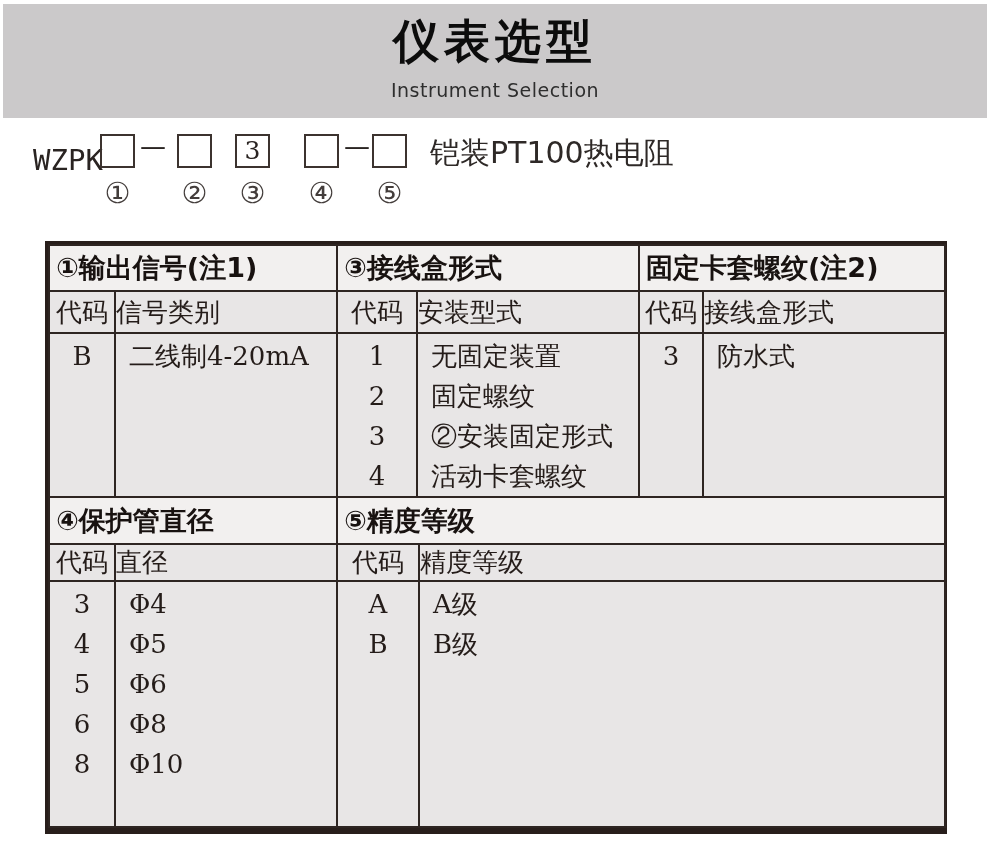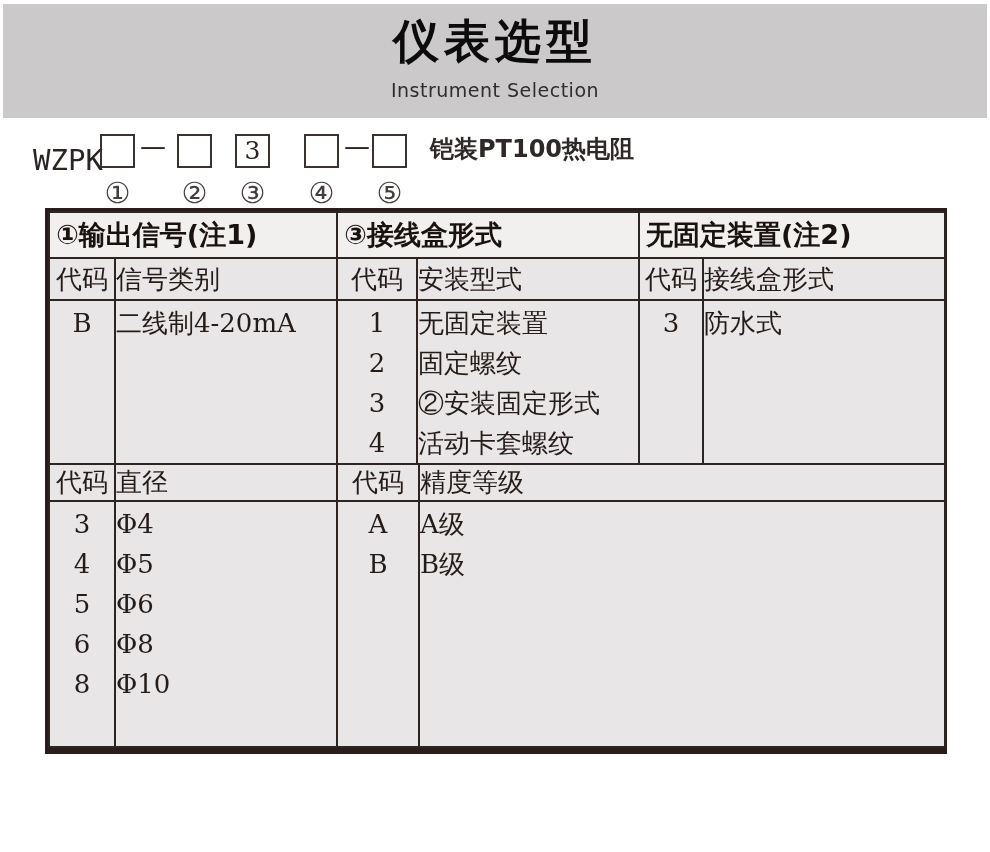--- a/index.html
+++ b/index.html
@@ -64,34 +64,34 @@
   .mdash {
     position: absolute; top: 13px;
     width: 34px; text-align: center;
     font-size: 26px; color: #2a2422;
     font-family: "DejaVu Sans", sans-serif;
   }
   .mdash.d1 { left: 136px; } .mdash.d2 { left: 340px; }
   .model-suffix {
     position: absolute; left: 430px; top: 15px;
     font-family: "DejaVu Sans", "Liberation Sans", sans-serif;
-    font-size: 24px; font-weight: 700; color: #2e2927;
+    font-size: 30px; font-weight: 400; color: #2e2927;
   }
   .circ {
     position: absolute; top: 58px;
     width: 35px; text-align: center;
     font-family: "DejaVu Sans", sans-serif;
     font-size: 29px; color: #433d3b;
   }
   .circ.c1 { left: 100px; } .circ.c2 { left: 177px; } .circ.c3 { left: 235px; }
   .circ.c4 { left: 304px; } .circ.c5 { left: 372px; }
 
   
   .table-wrap {
-    position: absolute; left: 45px; top: 208px;
+    position: absolute; left: 45px; top: 241px;
     width: 902px;
     border: 3px solid #281e1b;
     border-bottom-width: 6px;
     background: #e8e6e6;
   }
   table.tbl { border-collapse: collapse; table-layout: fixed; width: 896px; }
   table.tbl td { border: 2px solid #2e2522; padding: 0; }
   table.tbl-bottom tr:first-child td { border-top: none; }
 
   tr.sec-row td {
@@ -113,21 +113,21 @@
   }
   table.tbl-bottom tr.col-row td { height: 36px; }
   td.code-h { text-align: center; }
   td.val-h  { padding-left: 13px; }
 
   tr.data-row td { vertical-align: top; padding-top: 2px; }
   tr.data-row td.h-top { height: 150px; }
   tr.data-row td.h-bot { height: 246px; }
   .line { height: 40px; line-height: 40px; font-size: 26px; color: #241c19; }
   td.code-col .line { text-align: center; }
-  td.val-col  .line { }
+  td.val-col  .line { padding-left: 13px; }
 </style>
 </head>
 <body>
 
 <div class="page">
 
   <div class="band">
     <div class="title">仪表选型</div>
     <div class="subtitle">Instrument Selection</div>
   </div>
@@ -157,21 +157,21 @@
           <col style="width:222px">
         <col style="width:80px">
           <col style="width:222px">
         <col style="width:64px">
           <col style="width:242px">
       </colgroup>
       <tbody>
           <tr class="sec-row">
         <td colspan="2">①输出信号(注1)</td>
         <td colspan="2">③接线盒形式</td>
-        <td colspan="2">无固定装置(注2)</td>
+        <td colspan="2">固定卡套螺纹(注2)</td>
       </tr>
       <tr class="col-row">
         <td class="code-h">代码</td>
         <td class="val-h">信号类别</td>
         <td class="code-h">代码</td>
         <td class="val-h">安装型式</td>
         <td class="code-h">代码</td>
         <td class="val-h">接线盒形式</td>
       </tr>
       <tr class="data-row">
@@ -204,20 +204,24 @@
       </table>
 
     <table class="tbl tbl-bottom">
       <colgroup>
         <col style="width:66px">
           <col style="width:222px">
         <col style="width:82px">
           <col style="width:526px">
       </colgroup>
       <tbody>
+          <tr class="sec-row">
+        <td colspan="2">④保护管直径</td>
+        <td colspan="2">⑤精度等级</td>
+      </tr>
       <tr class="col-row">
         <td class="code-h">代码</td>
         <td class="val-h">直径</td>
         <td class="code-h">代码</td>
         <td class="val-h">精度等级</td>
       </tr>
       <tr class="data-row">
         <td class="code-col h-bot">
           <div class="line">3</div>
           <div class="line">4</div>

